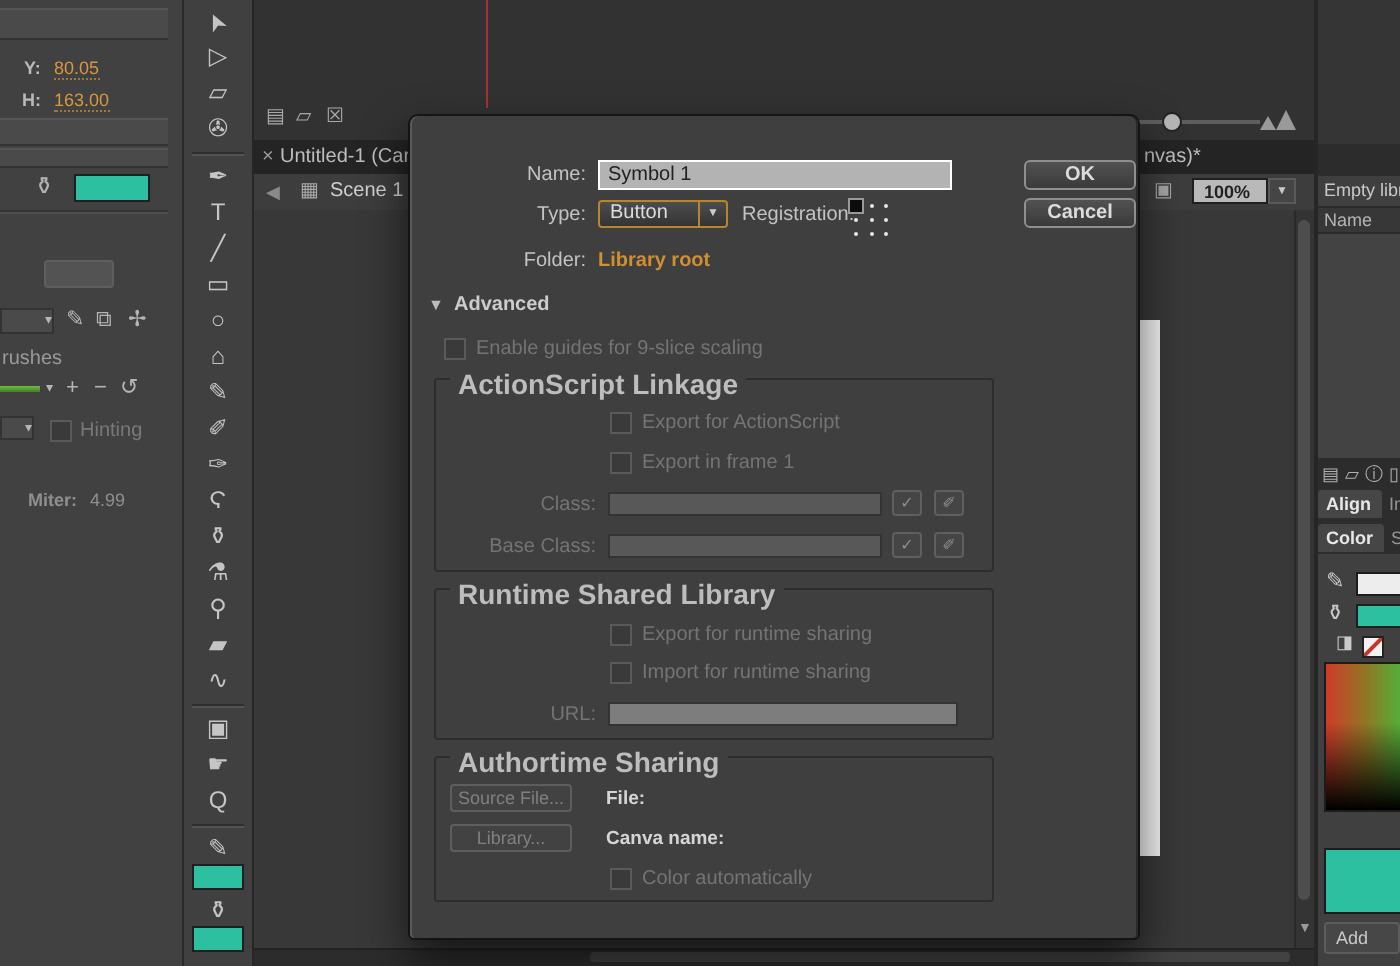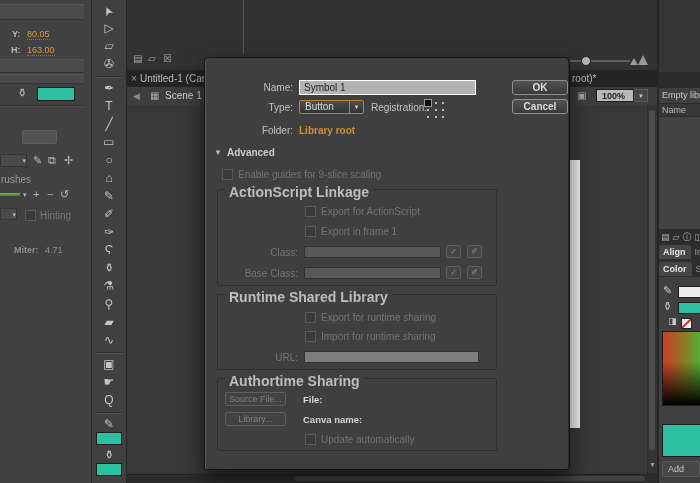--- a/index.html
+++ b/index.html
@@ -102,21 +102,21 @@
     <span class="abs" style="left:1px;top:174px;color:#9a9a9a;font-size:10px;">rushes</span>
     <div class="abs" style="left:0;top:193px;width:20px;height:3px;background:linear-gradient(#6fbf3f,#3f7f27);"></div>
     <span class="abs mini" style="left:23px;top:189px;font-size:7px;">▾</span>
     <span class="abs mini" style="left:33px;top:189px;">+</span>
     <span class="abs mini" style="left:47px;top:189px;">−</span>
     <span class="abs mini" style="left:60px;top:189px;">↺</span>
     <div class="abs" style="left:0;top:208px;width:17px;height:12px;background:#4a4a4a;border:1px solid #333;color:#b5b5b5;font-size:7px;text-align:right;line-height:11px;box-sizing:border-box;"><span>▾</span></div>
     <div class="abs" style="left:25px;top:210px;width:9px;height:9px;background:#3a3a3a;border:1px solid #5a5a5a;"></div>
     <span class="abs" style="left:40px;top:210px;color:#787878;">Hinting</span>
     <span class="abs dimtxt" style="left:14px;top:245px;font-weight:bold;">Miter:</span>
-    <span class="abs dimtxt" style="left:45px;top:245px;">4.71</span>
+    <span class="abs dimtxt" style="left:45px;top:245px;">4.99</span>
   </div>
 
   <div id="toolbar" class="abs">
     <span class="tool rot">➤</span>
     <span class="tool">▷</span>
     <span class="tool">▱</span>
     <span class="tool">✇</span>
     <div class="tdiv"></div>
     <span class="tool">✒</span>
     <span class="tool">T</span>
@@ -151,21 +151,21 @@
     <span class="abs tl-icon" style="left:36px;top:53px;">☒</span>
     <div class="abs" style="left:353px;top:60px;width:150px;height:2px;background:#5e5e5e;"></div>
     <div class="abs" style="left:454px;top:56px;width:8px;height:8px;border-radius:50%;background:#b5b5b5;border:1px solid #222;"></div>
     <span class="abs mtn" style="left:503px;top:58px;border-width:0 4px 7px 4px;"></span>
     <span class="abs mtn" style="left:511px;top:55px;border-width:0 5px 10px 5px;"></span>
   </div>
 
   <div id="tabbar" class="abs">
     <span class="abs" style="left:4px;top:3px;color:#9a9a9a;font-size:10px;">×</span>
     <span class="abs tabtxt" style="left:13px;top:3px;">Untitled-1 (Canva</span>
-    <span class="abs tabtxt" style="left:445px;top:3px;">root)*</span>
+    <span class="abs tabtxt" style="left:445px;top:3px;">nvas)*</span>
   </div>
 
   <div id="editbar" class="abs">
     <span class="abs" style="left:6px;top:4px;color:#8a8a8a;font-size:9px;">◀</span>
     <span class="abs" style="left:23px;top:3px;color:#a8a8a8;font-size:10px;">▦</span>
     <span class="abs" style="left:38px;top:3px;color:#cfcfcf;font-size:10px;">Scene 1</span>
     <span class="abs" style="left:450px;top:3px;color:#a5a5a5;font-size:10px;">▣</span>
     <div class="abs zoomfield" style="left:469px;top:2px;width:38px;height:13px;"><span>100%</span></div>
     <div class="abs zoomarrow" style="left:507px;top:2px;width:14px;height:13px;"><span>▼</span></div>
   </div>
@@ -287,17 +287,17 @@
       <div class="gfield" style="left:86px;top:56px;width:175px;background:#7d7d7d;"></div>
     </div>
 
     <div class="grp" style="left:12px;top:320px;width:278px;height:71px;">
       <span class="grp-title">Authortime Sharing</span>
       <div class="disbtn" style="left:7px;top:13px;"><span>Source File...</span></div>
       <span class="wlbl" style="left:85px;top:15px;">File:</span>
       <div class="disbtn" style="left:7px;top:33px;"><span>Library...</span></div>
       <span class="wlbl" style="left:85px;top:35px;">Canva name:</span>
       <div class="cb" style="left:87px;top:55px;"></div>
-      <span class="dis" style="left:103px;top:55px;">Update automatically</span>
+      <span class="dis" style="left:103px;top:55px;">Color automatically</span>
     </div>
   </div>
 
 </div>
 
 </body></html>

